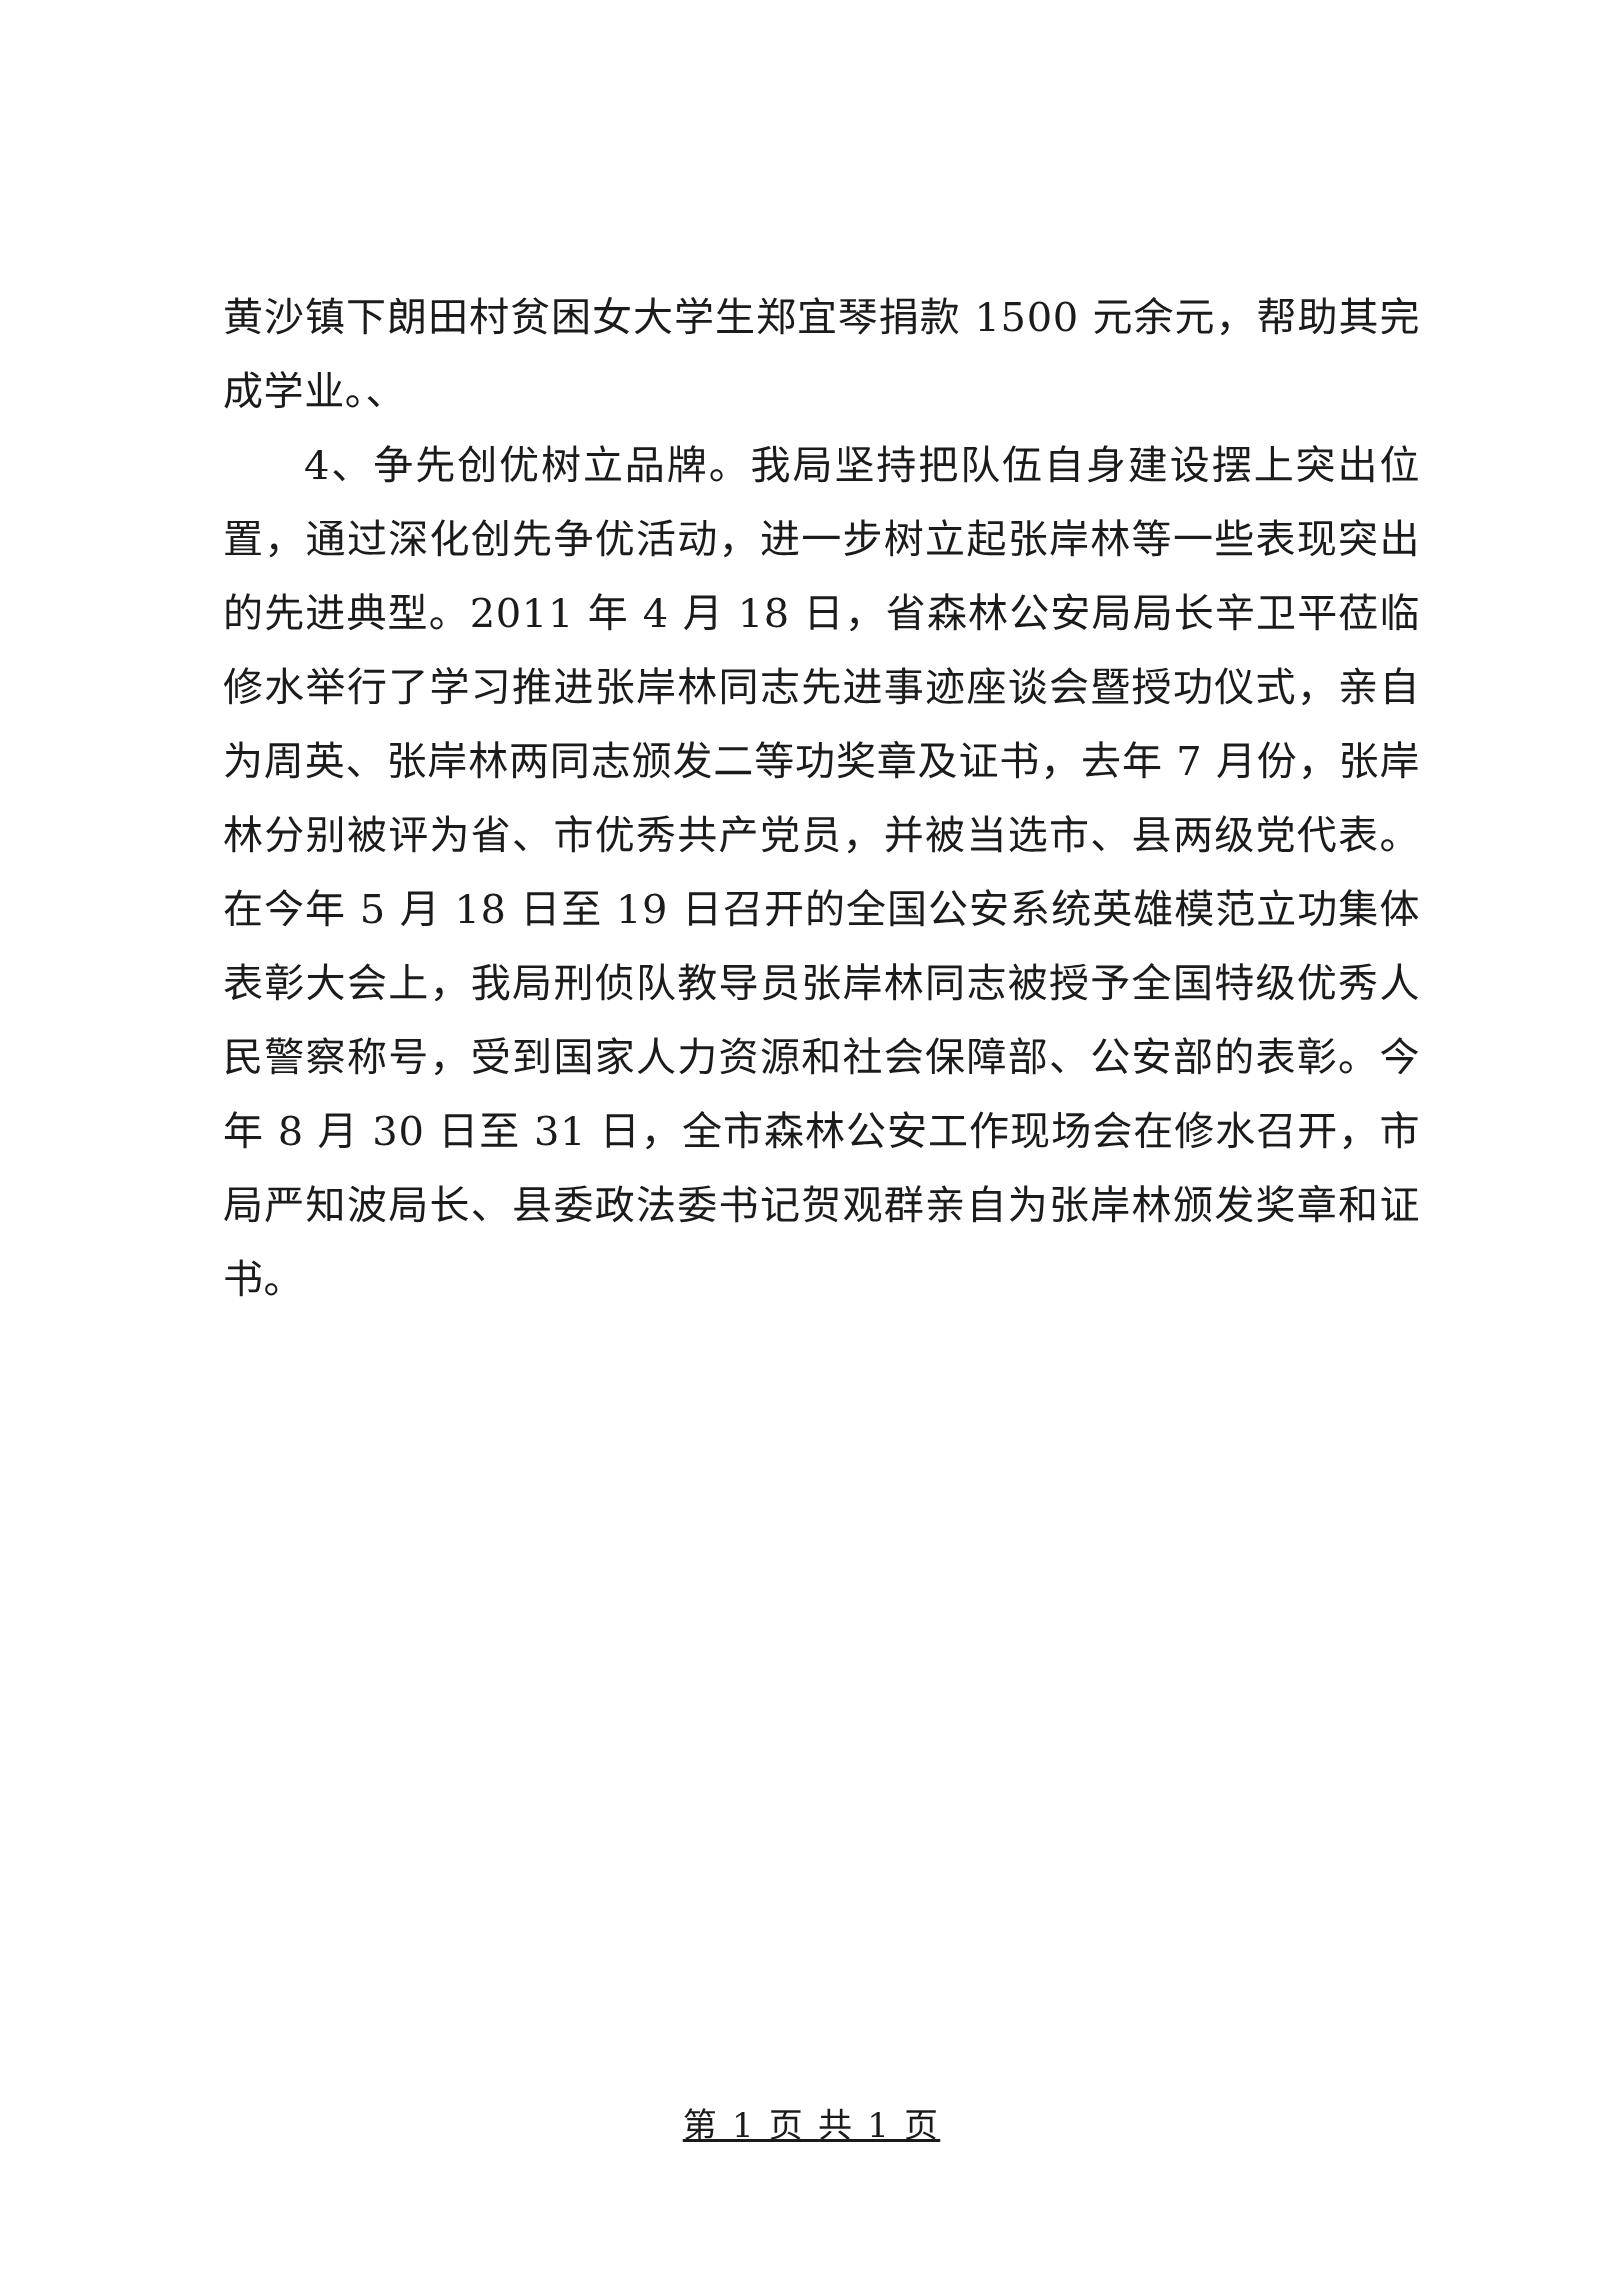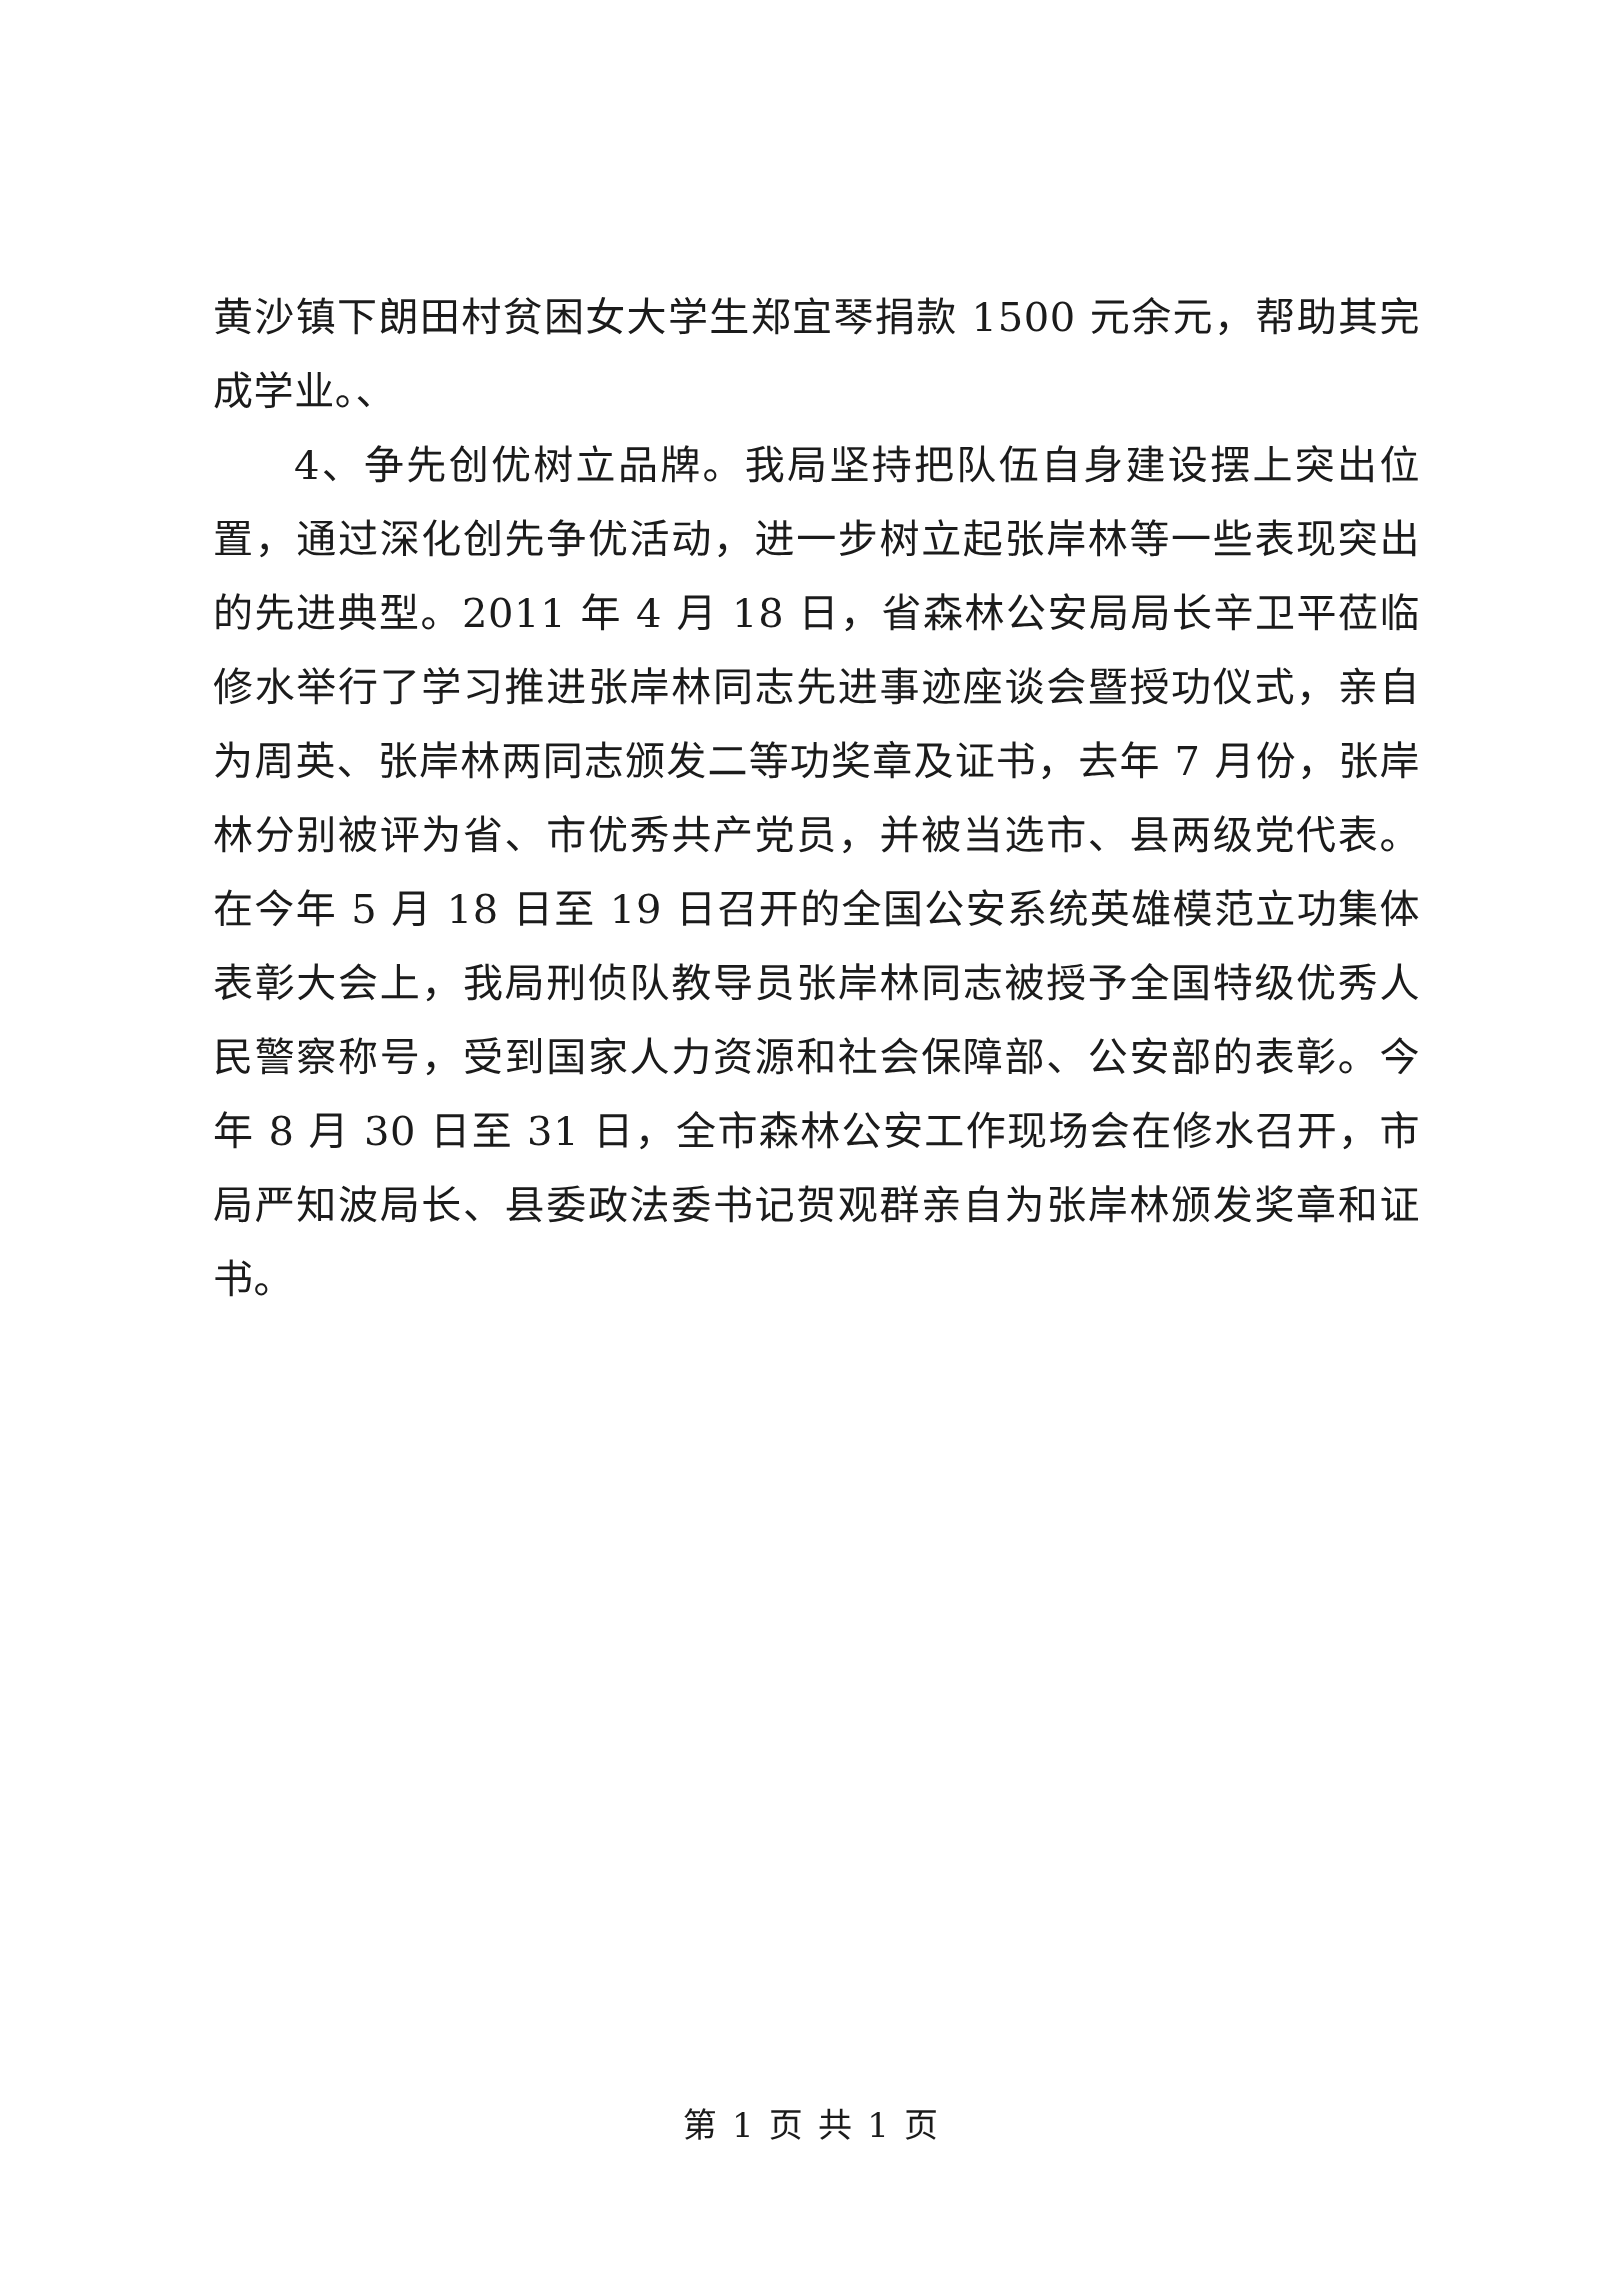--- a/index.html
+++ b/index.html
@@ -25,39 +25,40 @@
     width: 1211px;
   }
   .para {
     font-family: "DejaVu Serif", "Liberation Serif", serif;
     font-size: 40px;
     line-height: 74px;
     color: #1b1b1b;
     text-align: justify;
     text-justify: inter-ideograph;
     letter-spacing: 0.6px;
-    margin: 0 0 0 4px;
+    margin: 0 0 0 14px;
     word-break: break-all;
   }
   .para + .para {
     margin-top: 0px;
   }
   .indent {
     text-indent: 81px;
   }
   .footer {
     position: absolute;
     left: 0;
     right: 0;
     top: 2098px;
     text-align: center;
     font-family: "DejaVu Serif", "Liberation Serif", serif;
     font-size: 34px;
     color: #1b1b1b;
     letter-spacing: 2.2px;
+    text-decoration: underline;
   }
 </style>
 </head>
 <body>
 
 <div class="page">
   <div class="content">
     <p class="para">黄沙镇下朗田村贫困女大学生郑宜琴捐款 1500 元余元，帮助其完成学业。、</p>
     <p class="para indent">4、争先创优树立品牌。我局坚持把队伍自身建设摆上突出位置，通过深化创先争优活动，进一步树立起张岸林等一些表现突出的先进典型。2011 年 4 月 18 日，省森林公安局局长辛卫平莅临修水举行了学习推进张岸林同志先进事迹座谈会暨授功仪式，亲自为周英、张岸林两同志颁发二等功奖章及证书，去年 7 月份，张岸林分别被评为省、市优秀共产党员，并被当选市、县两级党代表。在今年 5 月 18 日至 19 日召开的全国公安系统英雄模范立功集体表彰大会上，我局刑侦队教导员张岸林同志被授予全国特级优秀人民警察称号，受到国家人力资源和社会保障部、公安部的表彰。今年 8 月 30 日至 31 日，全市森林公安工作现场会在修水召开，市局严知波局长、县委政法委书记贺观群亲自为张岸林颁发奖章和证书。</p>
   </div>

